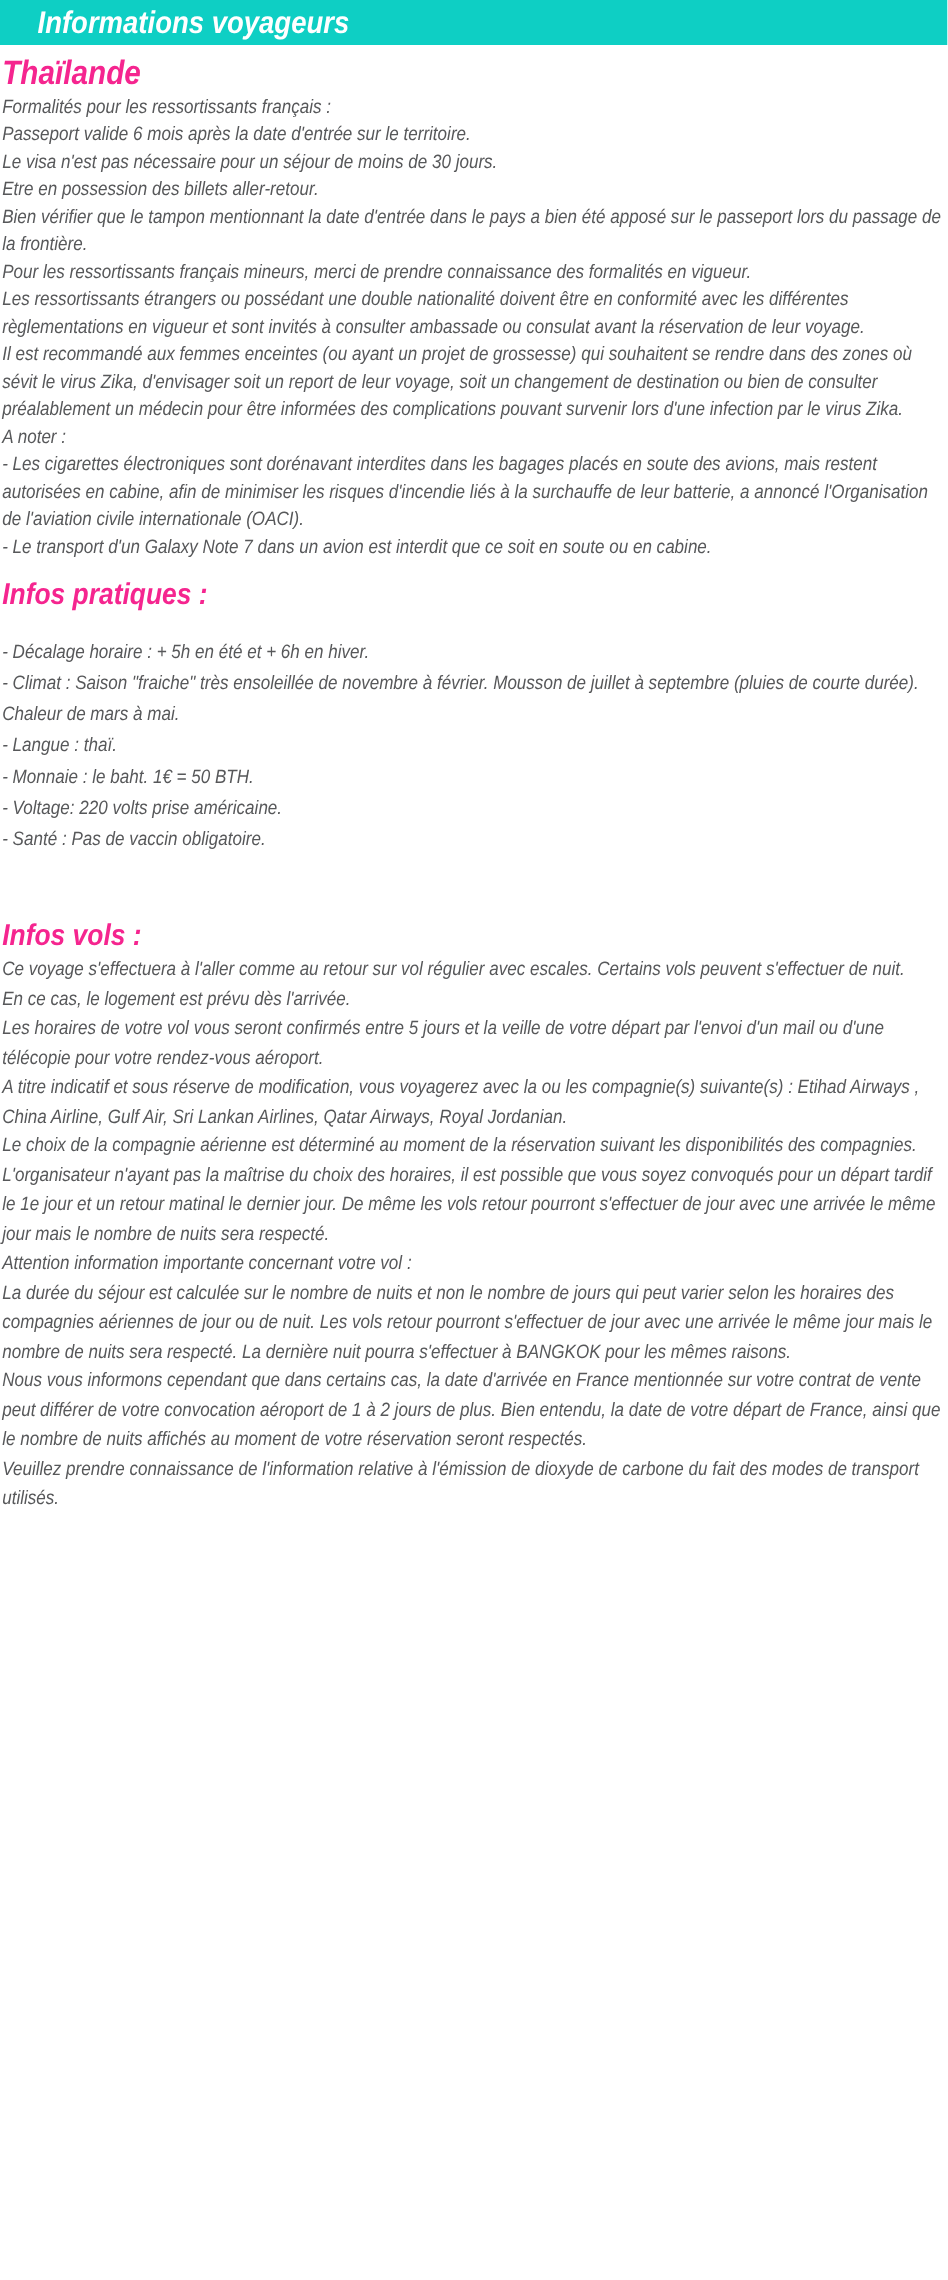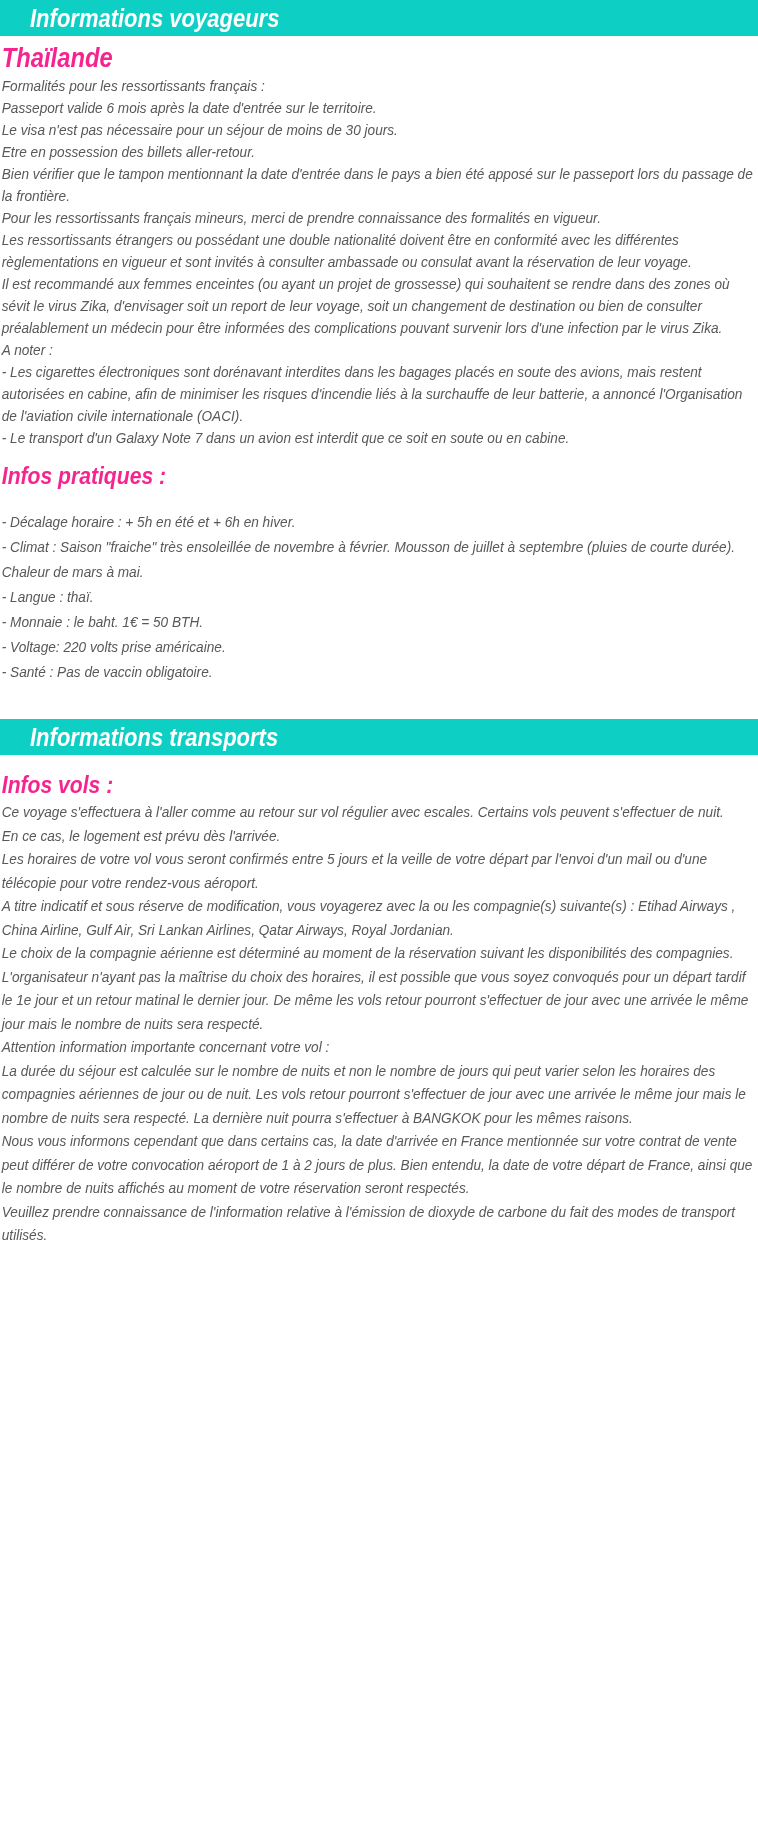--- a/index.html
+++ b/index.html
@@ -110,23 +110,20 @@
       <p class="body list-item">- Climat : Saison "fraiche" très ensoleillée de novembre à février. Mousson de juillet à septembre (pluies de courte durée). Chaleur de mars à mai.</p>
       <p class="body list-item">- Langue : thaï.</p>
       <p class="body list-item">- Monnaie : le baht. 1€ = 50 BTH.</p>
       <p class="body list-item">- Voltage: 220 volts prise américaine.</p>
       <p class="body list-item">- Santé : Pas de vaccin obligatoire.</p>
     </div>
   </div>
 
   <div class="spacer-before-bar2"></div>
 
-  <div class="section-bar">
-    <span class="bar-title">Informations transports</span>
-  </div>
 
   <div class="content t">
     <h2 class="pink-heading sub sub-vols">Infos vols :</h2>
 
     <p class="body t-p0">Ce voyage s'effectuera à l'aller comme au retour sur vol régulier avec escales. Certains vols peuvent s'effectuer de nuit.
 En ce cas, le logement est prévu dès l'arrivée.
 Les horaires de votre vol vous seront confirmés entre 5 jours et la veille de votre départ par l'envoi d'un mail ou d'une télécopie pour votre rendez-vous aéroport.</p>
     <p class="body t-p1">A titre indicatif et sous réserve de modification, vous voyagerez avec la ou les compagnie(s) suivante(s) : Etihad Airways , China Airline, Gulf Air, Sri Lankan Airlines, Qatar Airways, Royal Jordanian.</p>
     <p class="body t-p2">Le choix de la compagnie aérienne est déterminé au moment de la réservation suivant les disponibilités des compagnies. L'organisateur n'ayant pas la maîtrise du choix des horaires, il est possible que vous soyez convoqués pour un départ tardif le 1e jour et un retour matinal le dernier jour. De même les vols retour pourront s'effectuer de jour avec une arrivée le même jour mais le nombre de nuits sera respecté.</p>
     <p class="body t-p3">Attention information importante concernant votre vol :

